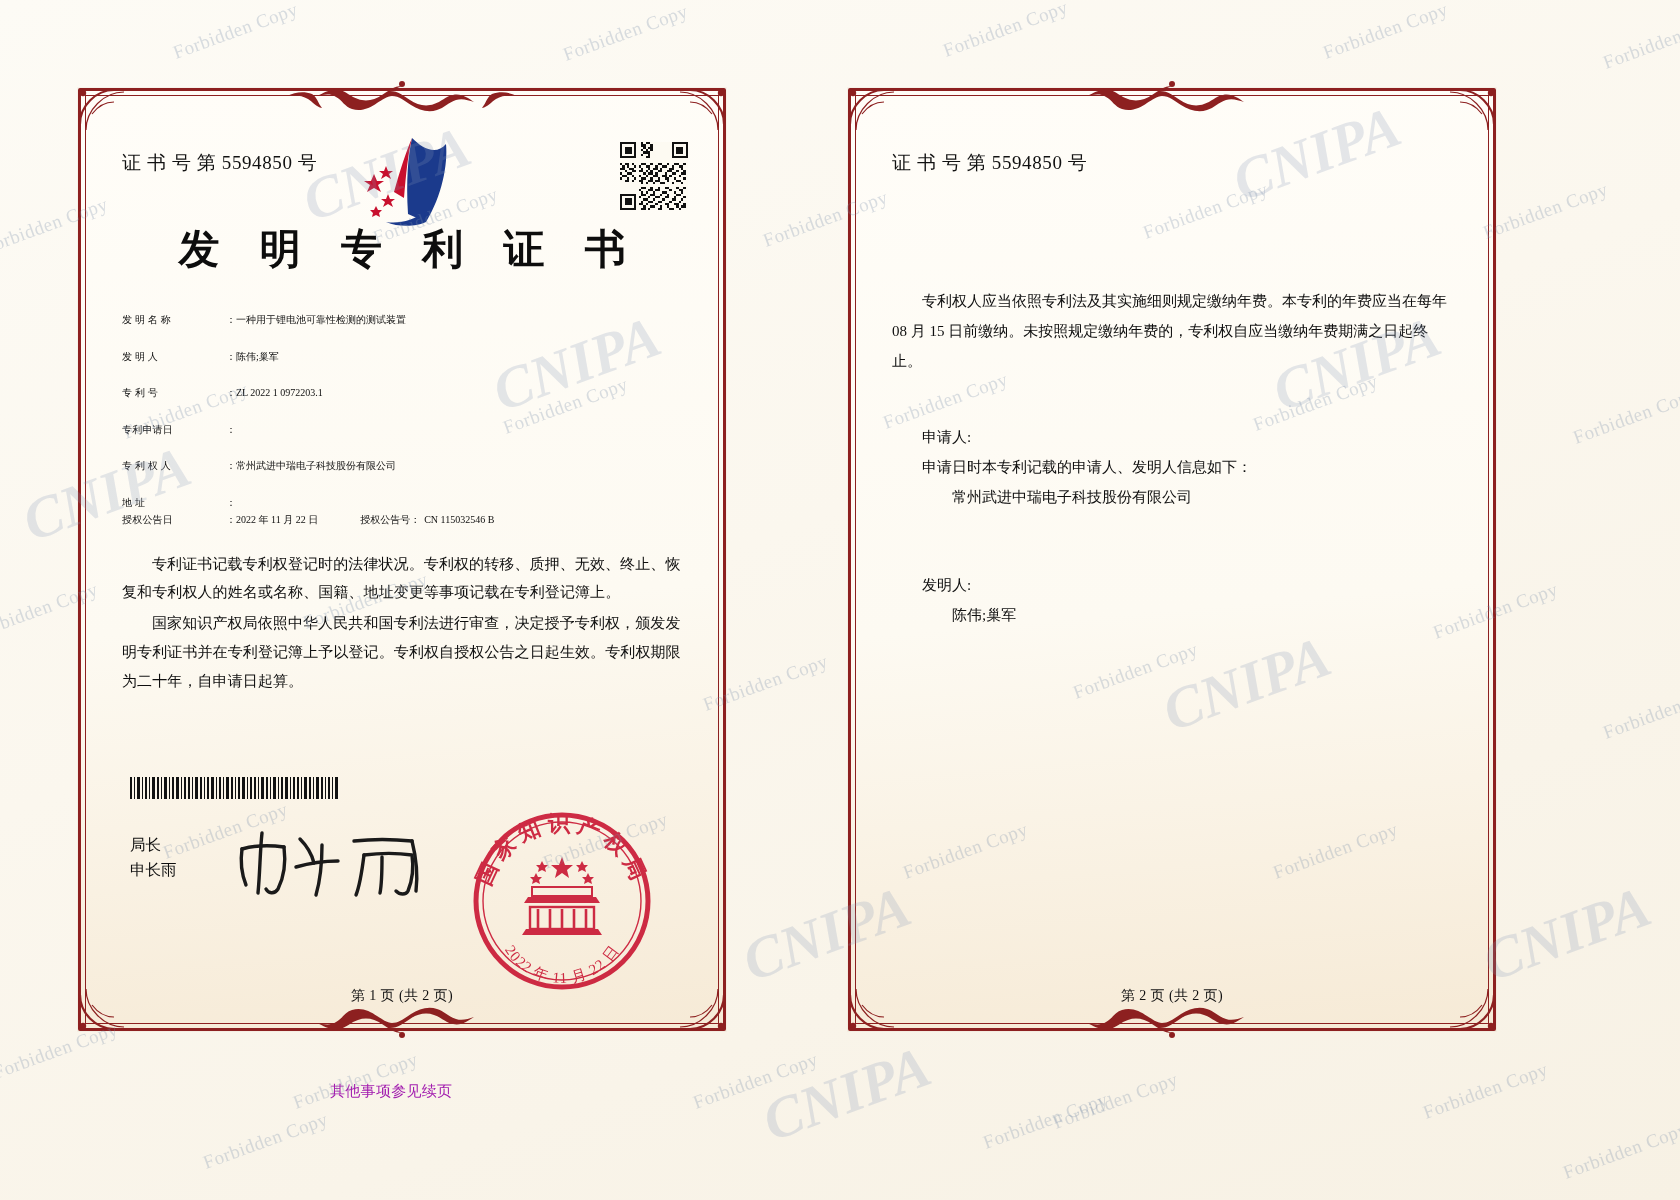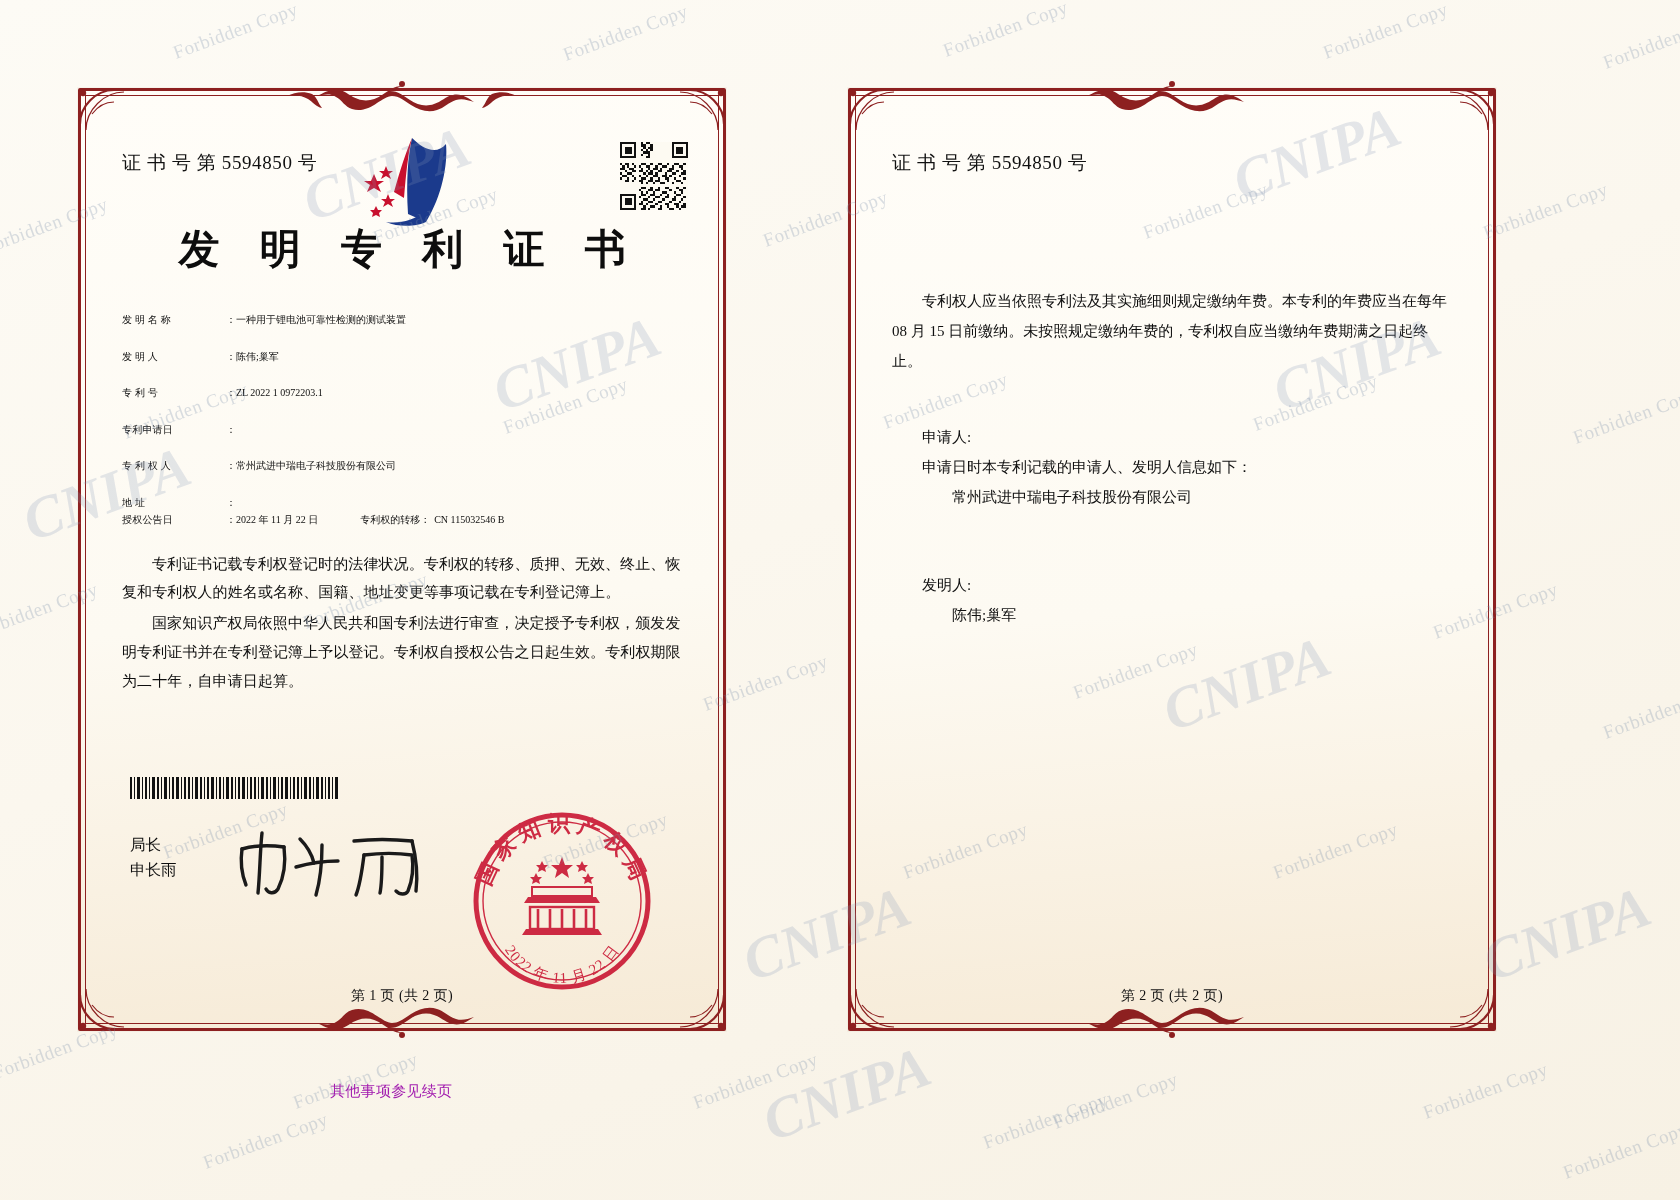--- a/index.html
+++ b/index.html
@@ -496,21 +496,21 @@
         <span class="field-value">常州武进中瑞电子科技股份有限公司</span>
       </div>
       <div class="field-row" style="margin-bottom:4px;">
         <span class="field-label">地 址</span>
         <span class="field-colon">：</span>
       </div>
       <div class="field-row" style="">
         <span class="field-label">授权公告日</span>
         <span class="field-colon">：</span>
         <span>2022 年 11 月 22 日</span>
-        <span class="inline-label">专利权的转移</span>
+        <span class="inline-label">授权公告号</span>
         <span>：</span>
         <span style="margin-left:4px;">CN 115032546 B</span>
       </div>
     </div>
 
     <div class="para">专利证书记载专利权登记时的法律状况。专利权的转移、质押、无效、终止、恢复和专利权人的姓名或名称、国籍、地址变更等事项记载在专利登记簿上。</div>
     <div class="para">国家知识产权局依照中华人民共和国专利法进行审查，决定授予专利权，颁发发明专利证书并在专利登记簿上予以登记。专利权自授权公告之日起生效。专利权期限为二十年，自申请日起算。</div>
   </div>
 
   <svg id="barcode" viewBox="0 0 208 22" preserveAspectRatio="none" shape-rendering="crispEdges">

